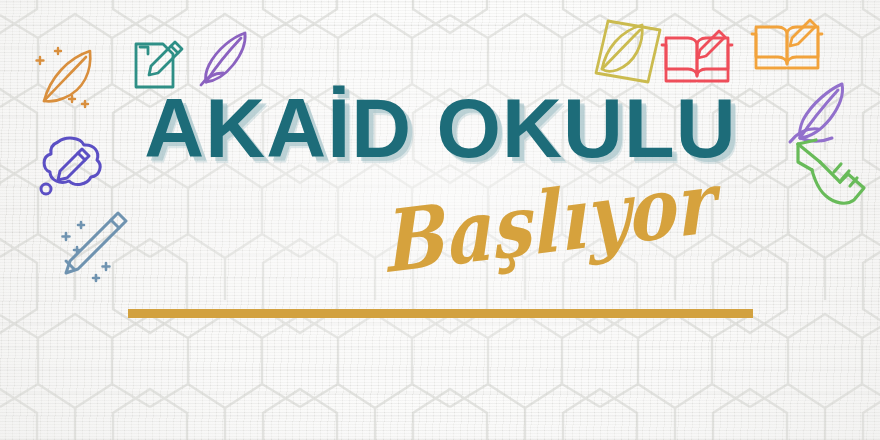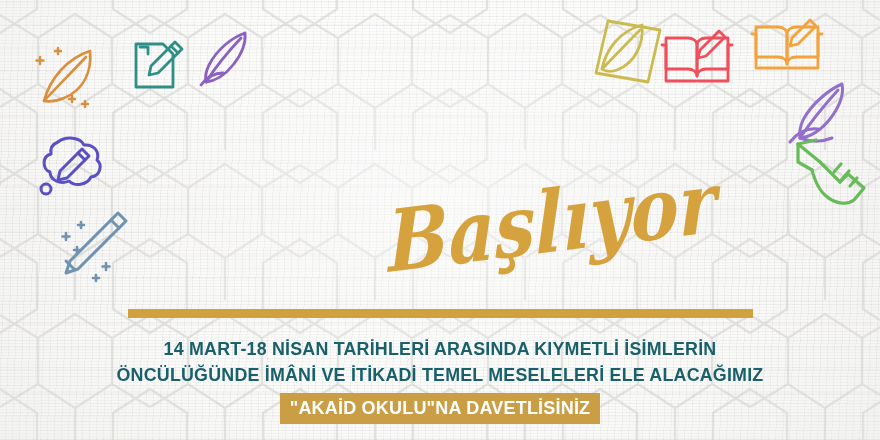--- a/index.html
+++ b/index.html
@@ -262,28 +262,24 @@
       <path d="M8,16 L8,34 L22,42"></path>
       <path d="M8,16 L30,34"></path>
       <path d="M8,16 L26,12"></path>
       <path d="M22,42 C22,42 26,60 36,68 C44,75 56,78 64,72 L74,60 L58,46 L50,54"></path>
       <path d="M30,34 L50,54"></path>
       <path d="M44,44 l7,-8 M52,51 l7,-8 M60,58 l7,-8"></path>
     </svg>
 
   </div>
 
+  <div class="title-wrap">
+    <div class="title">AKAİD OKULU</div>
+  </div>
 
   <div class="script-wrap">
     <div class="script">Başlıyor</div>
   </div>
 
   <div class="rule"></div>
 
-  <div class="copy">
-    <div class="copy-line">14 MART-18 NİSAN TARİHLERİ ARASINDA KIYMETLİ İSİMLERİN</div>
-    <div class="copy-line">ÖNCÜLÜĞÜNDE İMÂNİ VE İTİKADİ TEMEL MESELELERİ ELE ALACAĞIMIZ</div>
-    <div class="cta-row">
-      <span class="cta">"AKAİD OKULU"NA DAVETLİSİNİZ</span>
-    </div>
-  </div>
 
 </div>
 
 </body></html>

